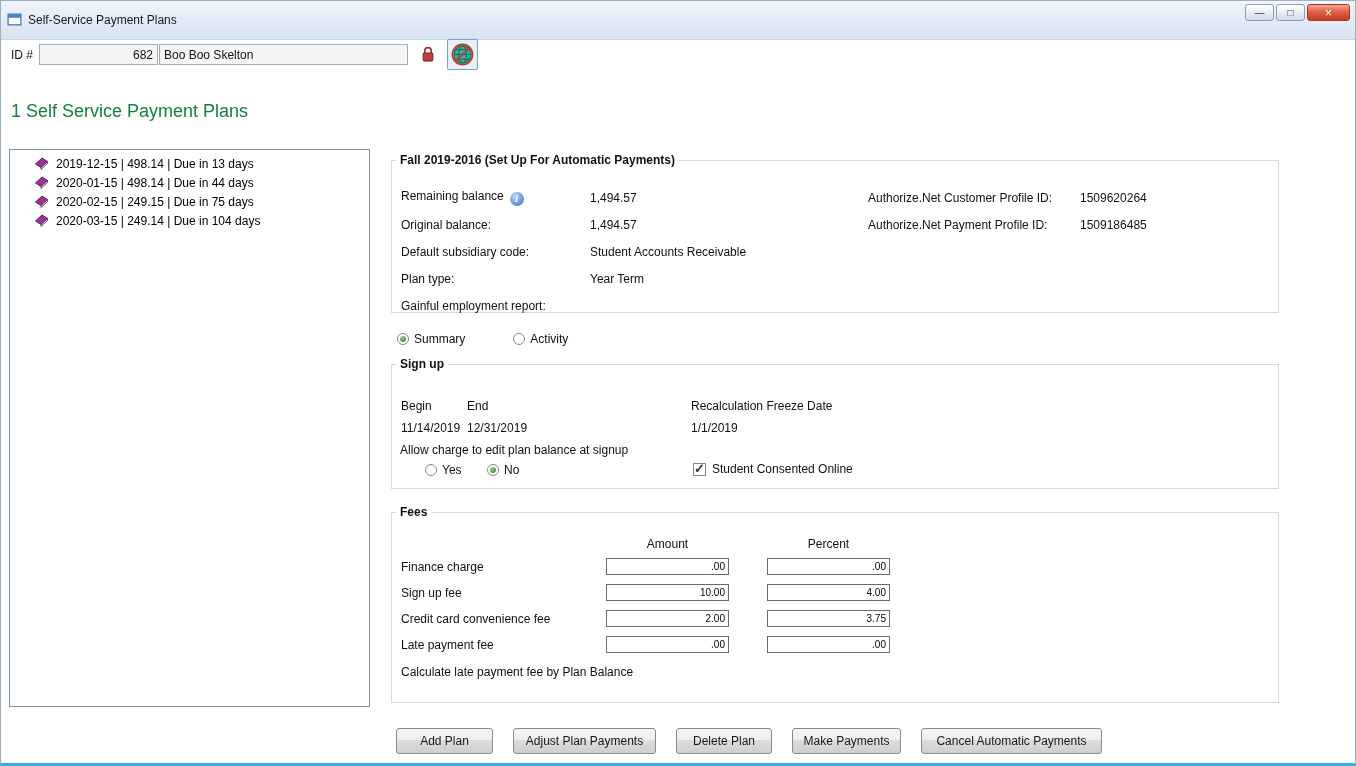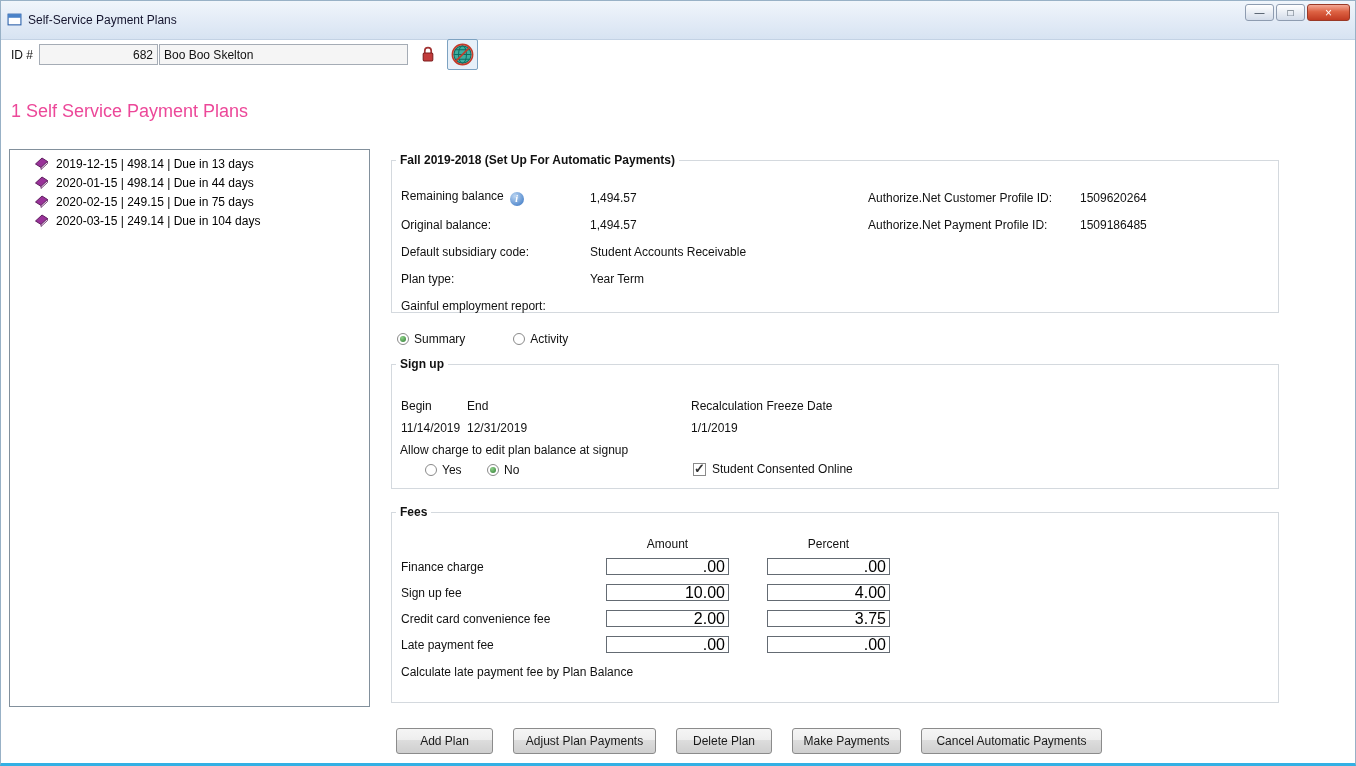--- a/index.html
+++ b/index.html
@@ -38,21 +38,21 @@
   }
   .id-input { left: 38px; top: 43px; width: 119px; text-align: right; padding-right: 4px; }
   .name-input { left: 158px; top: 43px; width: 249px; padding-left: 4px; }
   .lock-icon { position: absolute; left: 420px; top: 45px; display: inline-flex; }
   .globe-button {
     position: absolute; left: 446px; top: 38px; width: 31px; height: 31px;
     border: 1px solid #7da2c1; border-radius: 2px; background: #e7f0f9;
     display: flex; align-items: center; justify-content: center; cursor: default;
   }
   
-  .page-heading { position: absolute; left: 10px; top: 100px; font-size: 18px; color: #ec4899; }
+  .page-heading { position: absolute; left: 10px; top: 100px; font-size: 18px; color: #15803d; }
   
   .tree {
     position: absolute; left: 8px; top: 148px; width: 361px; height: 558px;
     border: 1px solid #82909c; background: #fff; padding: 4px 2px; overflow: auto;
   }
   .tree-row { display: flex; align-items: center; height: 19px; gap: 4px; font-size: 12px; color: #000; }
   .tree-row.child { padding-left: 22px; text-align: center; }
   .tree-icon { display: inline-flex; flex: 0 0 auto; }
   .tree-label { white-space: nowrap; padding: 1px 3px; }
   .tree-label.selected { background: #2f6fc1; color: #fff; }
@@ -87,21 +87,21 @@
   .checkbox {
     width: 13px; height: 13px; border: 1px solid #8a8a8a; background: #fff;
     position: relative; display: inline-block; flex: 0 0 auto;
   }
   .checkbox .check { position: absolute; left: 0px; top: -3px; font-size: 13px; font-weight: bold; color: #333; }
   
   .fee-head { position: absolute; width: 123px; text-align: center; font-size: 12px; color: #111; }
   .fee-label { left: 9px; }
   .fee-input {
     position: absolute; width: 123px; height: 17px; border: 1px solid #646b73; background: #fff;
-    text-align: right; padding-right: 3px; font-size: 16px; font-family: "Liberation Sans", sans-serif;
+    text-align: right; padding-right: 3px; font-size: 10px; font-family: "Liberation Sans", sans-serif;
   }
   .fee-input.amount { left: 214px; } .fee-input.percent { left: 375px; }
   
   .actions { position: absolute; left: 395px; top: 727px; display: flex; gap: 20px; }
   .btn {
     height: 26px; border: 1px solid #8b8b8b; border-radius: 3px;
     background: linear-gradient(#f5f5f5, #eeeeee 45%, #dddddd 46%, #cfcfcf);
     font-size: 12px; font-family: "Liberation Sans", sans-serif; color: #1a1a1a; cursor: default;
   }
   .w1 { width: 97px; } .w2 { width: 143px; } .w3 { width: 96px; } .w4 { width: 109px; } .w5 { width: 181px; }
@@ -182,21 +182,21 @@
         <svg width="15" height="13" viewBox="0 0 15 13">
             <path d="M1.5 7 L8 1 L13.5 4.5 L7 10.5 Z" fill="#993299" stroke="#5e1d5e"></path>
             <path d="M7 10.5 L13.5 4.5 L13.5 6.5 L7 12.5 Z" fill="#e8d7ea" stroke="#5e1d5e" stroke-width=".8"></path>
           </svg>
       </span>
       <span class="tree-label">2020-03-15 | 249.14 | Due in 104 days</span>
     </div>
   </div>
 
   <fieldset class="f1">
-    <legend>Fall 2019-2018 (Set Up For Automatic Payments)</legend>
+    <legend>Fall 2019-2016 (Set Up For Automatic Payments)</legend>
     <span class="abs lbl" style="top:22px"><span>Remaining balance</span><span class="info-icon">i</span></span>
     <span class="abs val" style="top:24px">1,494.57</span>
     <span class="abs rl" style="top:24px">Authorize.Net Customer Profile ID:</span>
     <span class="abs rv" style="top:24px">1509620264</span>
 
     <span class="abs lbl" style="top:51px">Original balance:</span>
     <span class="abs val" style="top:51px">1,494.57</span>
     <span class="abs rl" style="top:51px">Authorize.Net Payment Profile ID:</span>
     <span class="abs rv" style="top:51px">1509186485</span>
 

